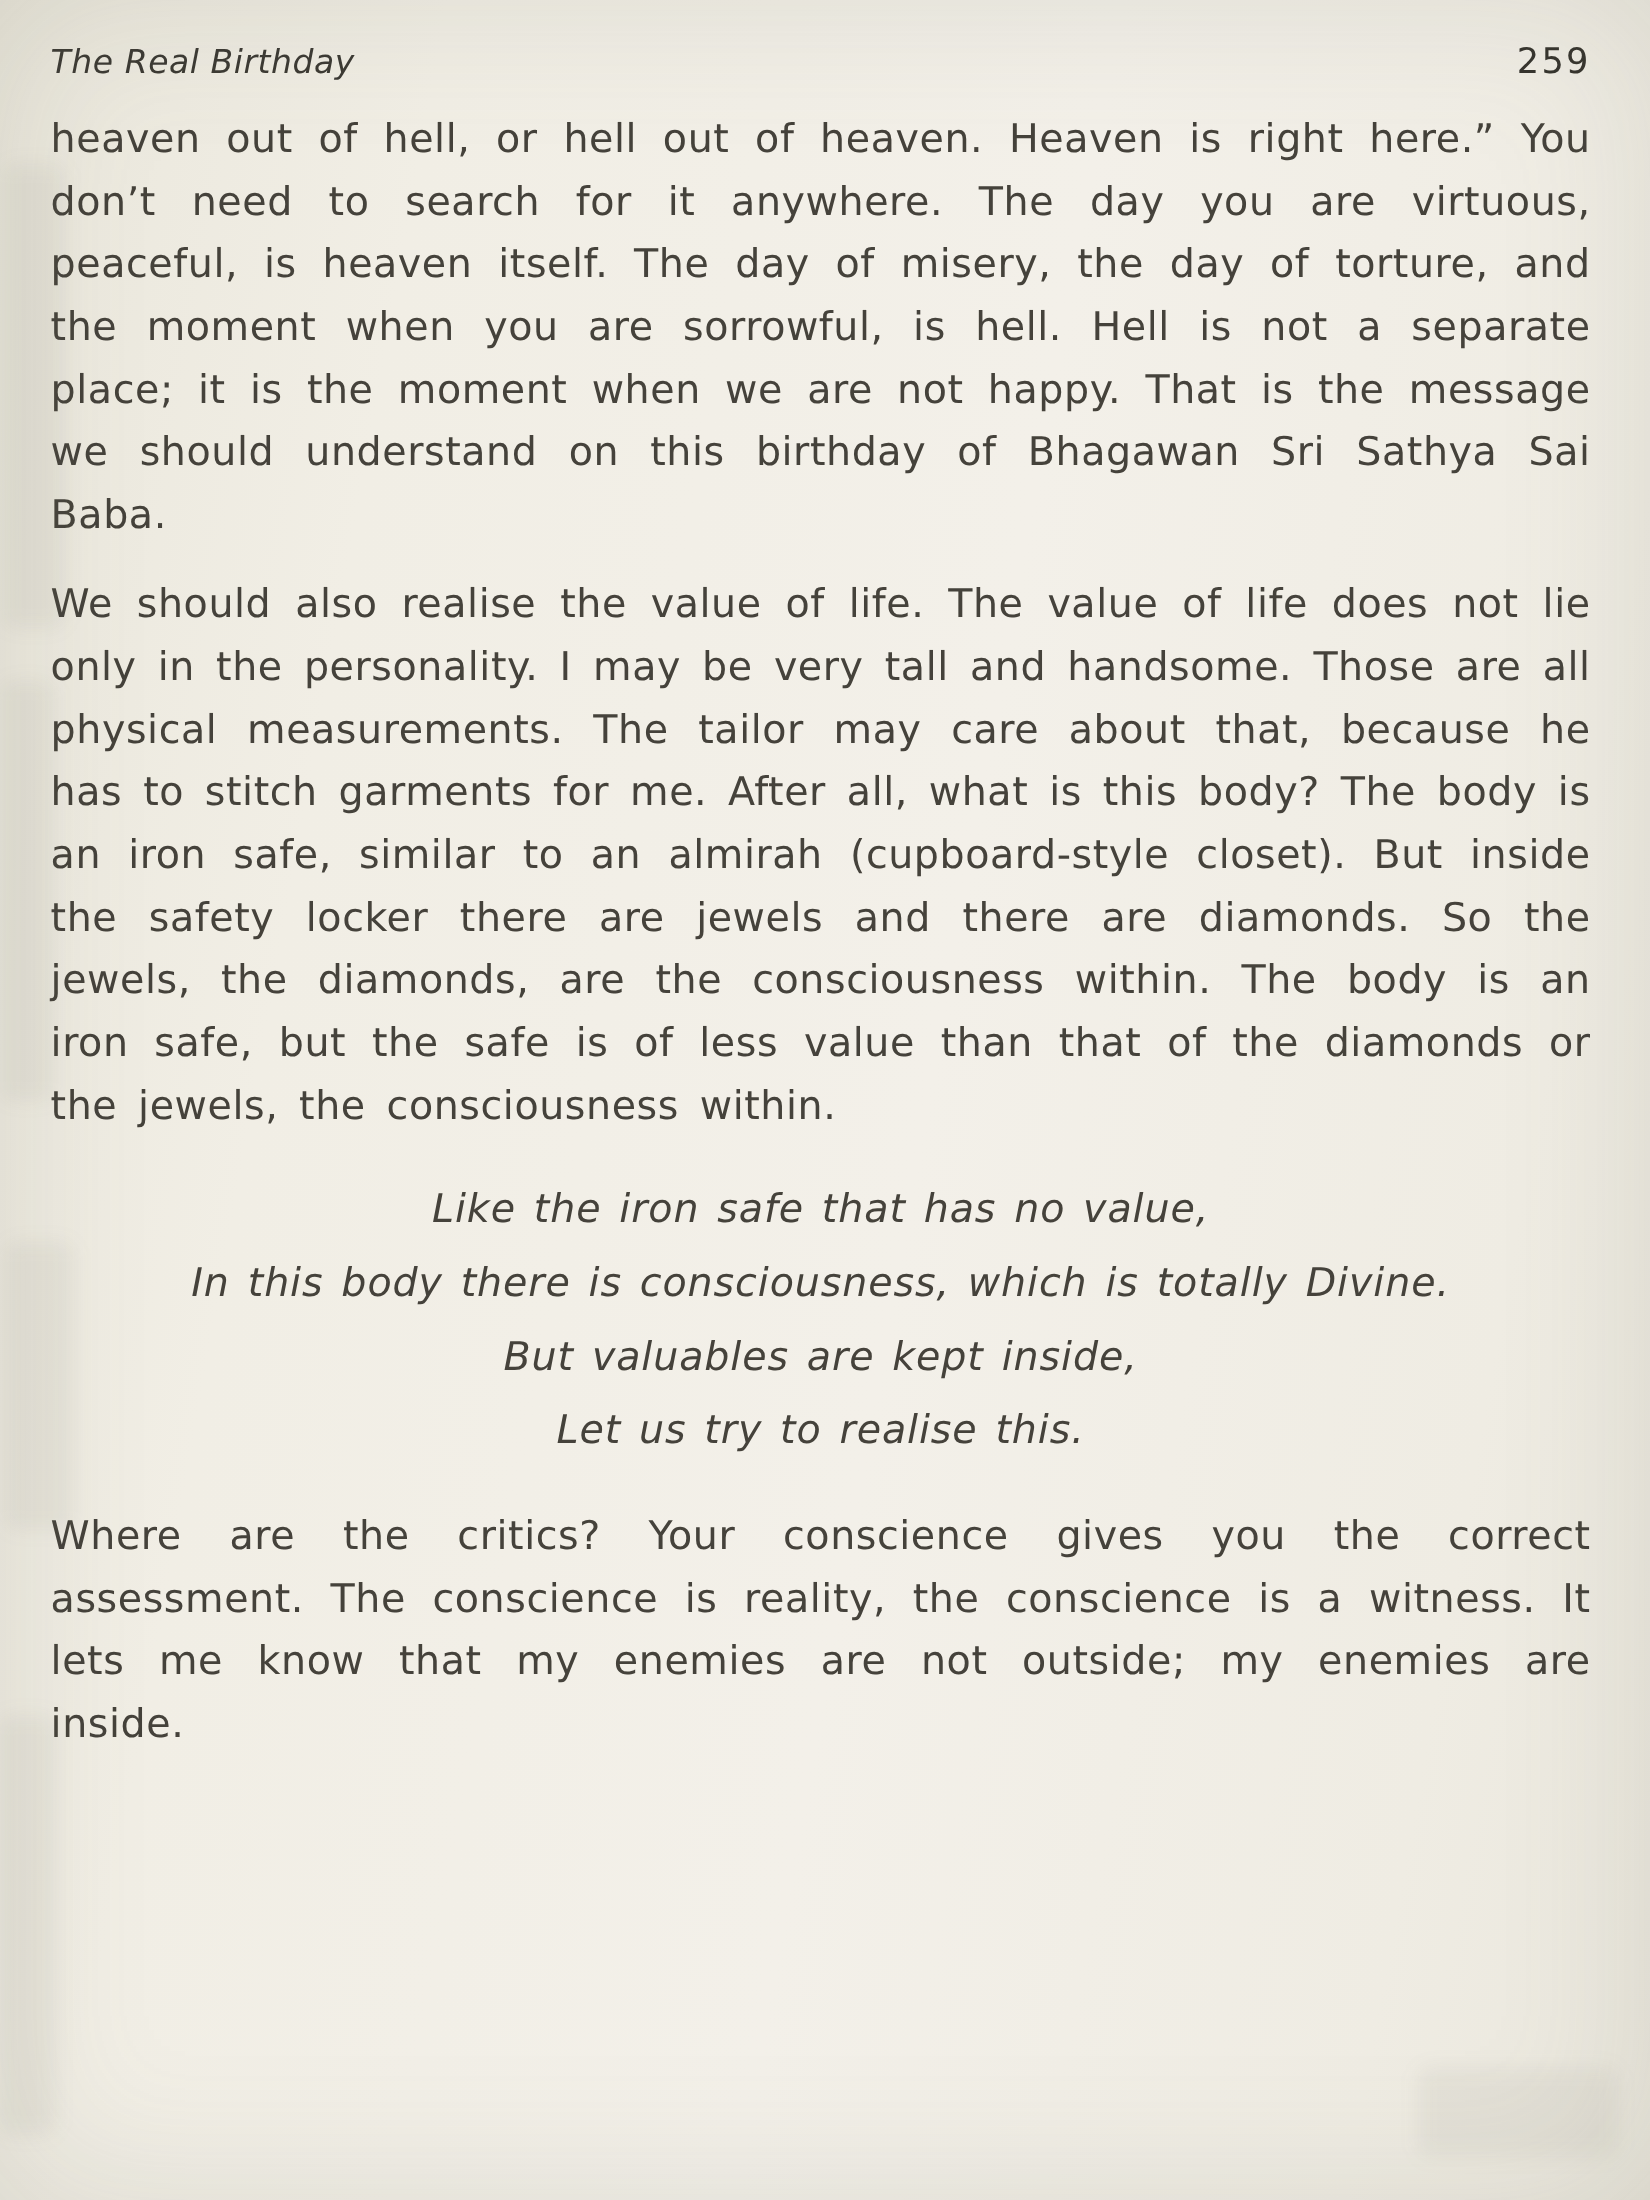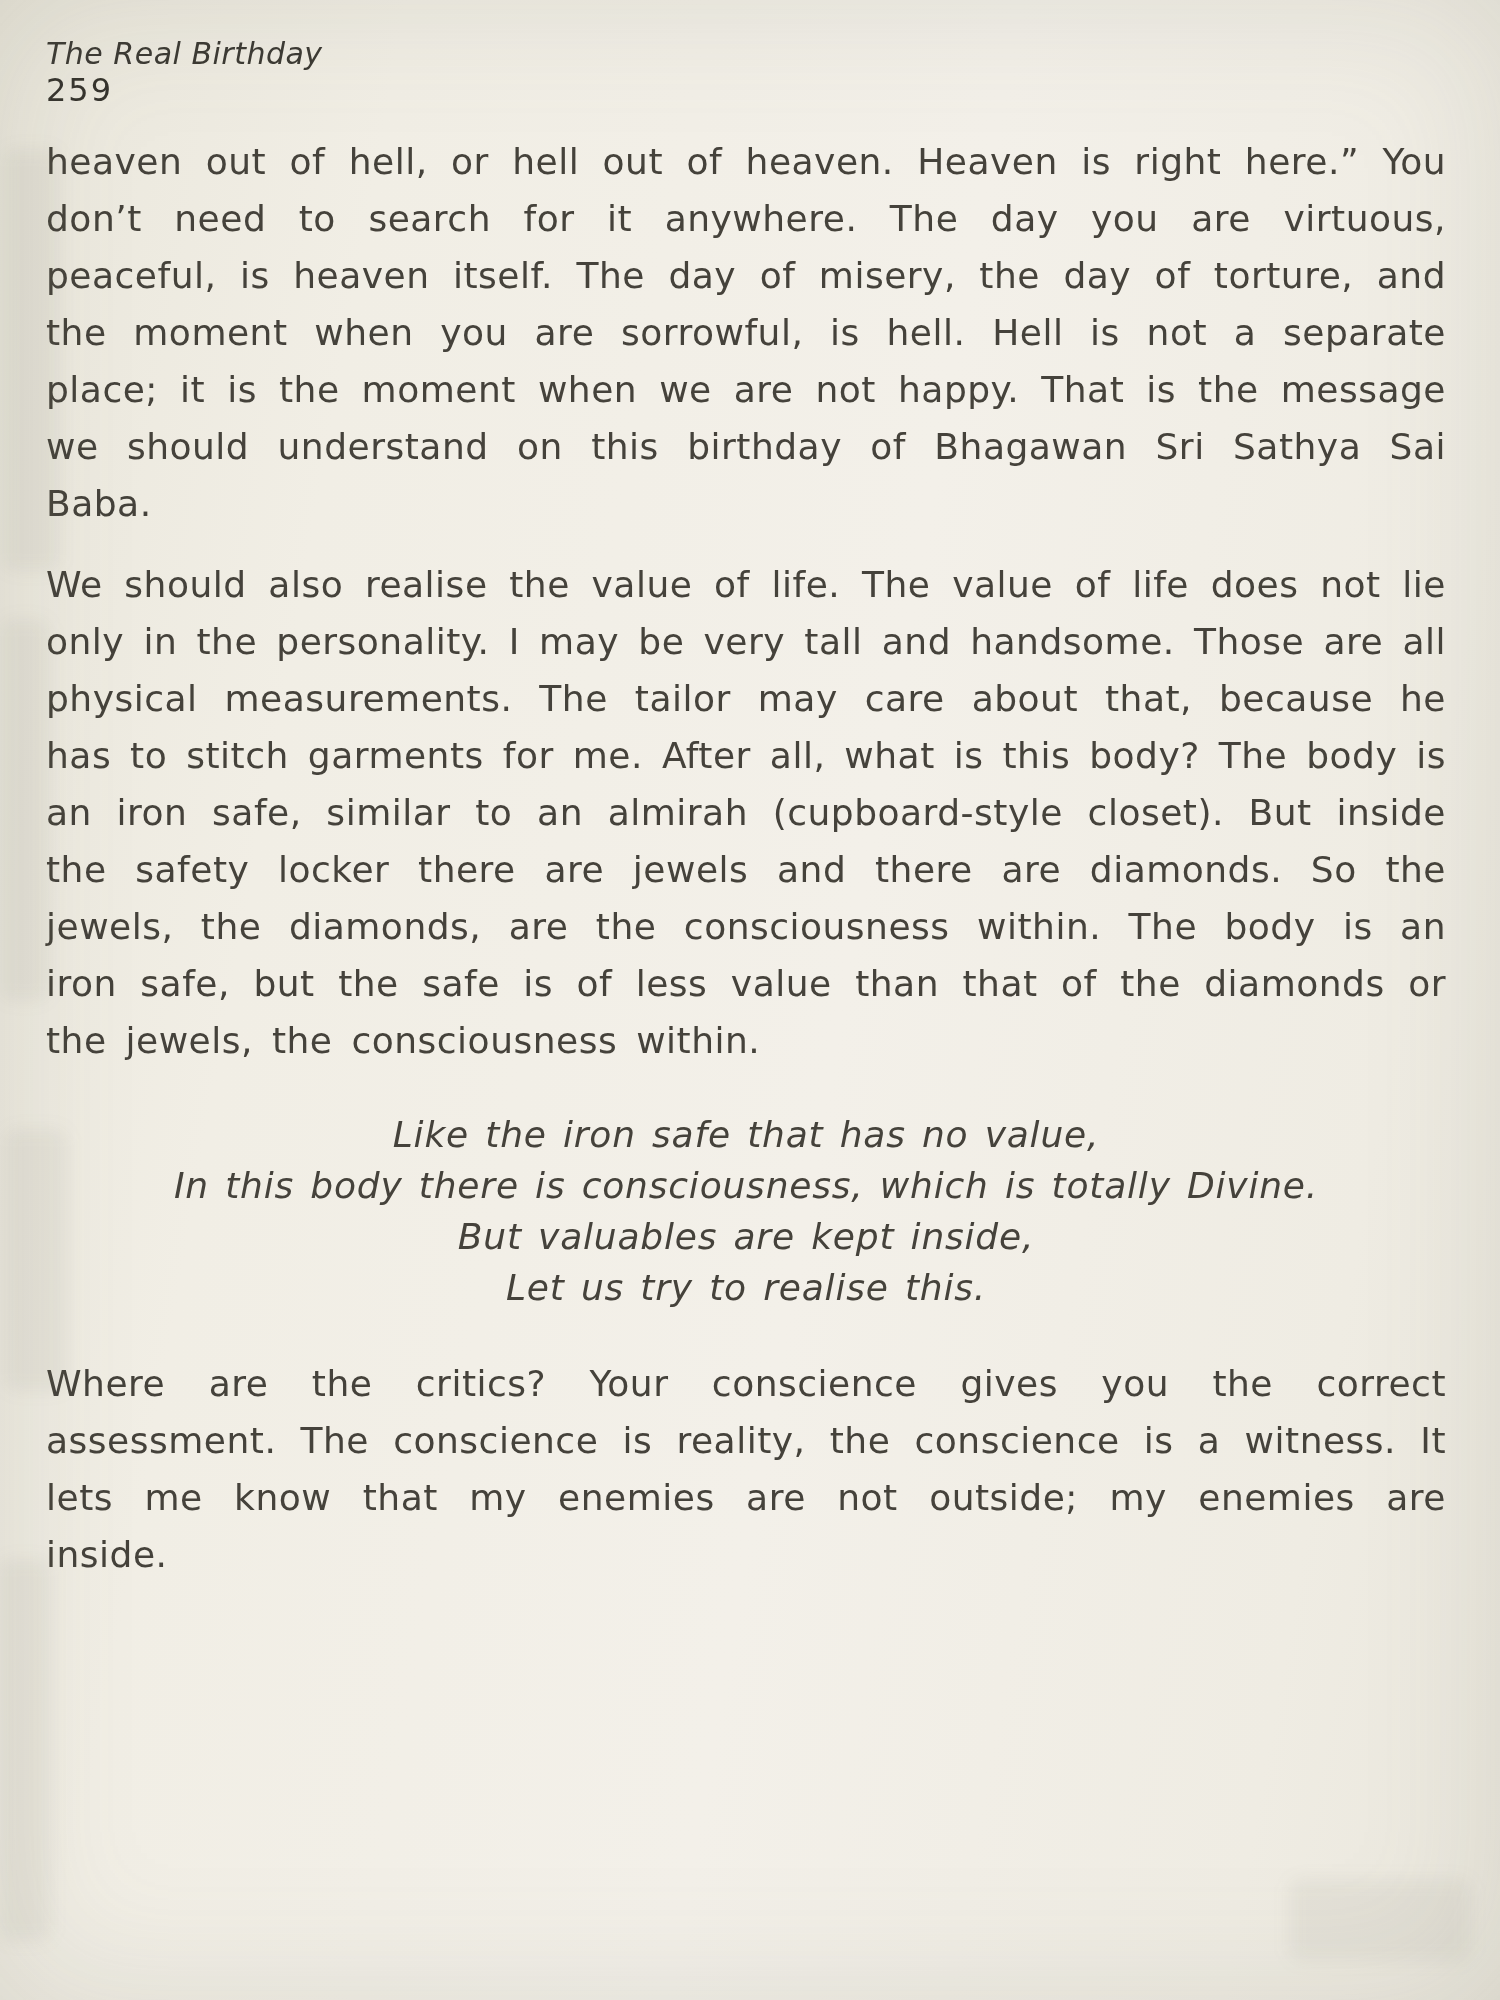--- a/index.html
+++ b/index.html
@@ -39,22 +39,21 @@
   }
   .smudge.s1 { left: 4px;  top: 150px;  width: 54px;  height: 420px; }
   .smudge.s2 { left: 2px;  top: 620px;  width: 46px;  height: 380px; }
   .smudge.s3 { left: 6px;  top: 1130px; width: 60px;  height: 260px; }
   .smudge.s4 { left: 0px;  top: 1560px; width: 50px;  height: 380px; }
   .smudge.s5 { right: 30px; top: 1880px; width: 180px; height: 80px; }
 
   .page-header {
     display: flex;
     justify-content: space-between;
-    align-items: flex-start;
-    flex-direction: column;
+    align-items: flex-end;
   }
   .running-title {
     font-style: italic;
     font-size: 30px;
     letter-spacing: 0.5px;
     color: #3b3933;
   }
   .page-number {
     font-size: 32px;
     letter-spacing: 2px;
@@ -81,21 +80,21 @@
   .verse {
     margin-top: 40px;
     text-align: center;
     font-style: italic;
     font-size: 36px;
     line-height: 51px;
     letter-spacing: 0.8px;
     word-spacing: 4px;
     color: #45423b;
   }
-  .verse p { margin: 0; font-style: italic; }
+  .verse p { margin: 16px; font-style: italic; }
 
   .section-heading {
     font-size: 41px;
     font-weight: bold;
     letter-spacing: 0.6px;
     word-spacing: 12px;
     margin: 28px 0 0 0;
     color: #33312b;
   }
 </style>

